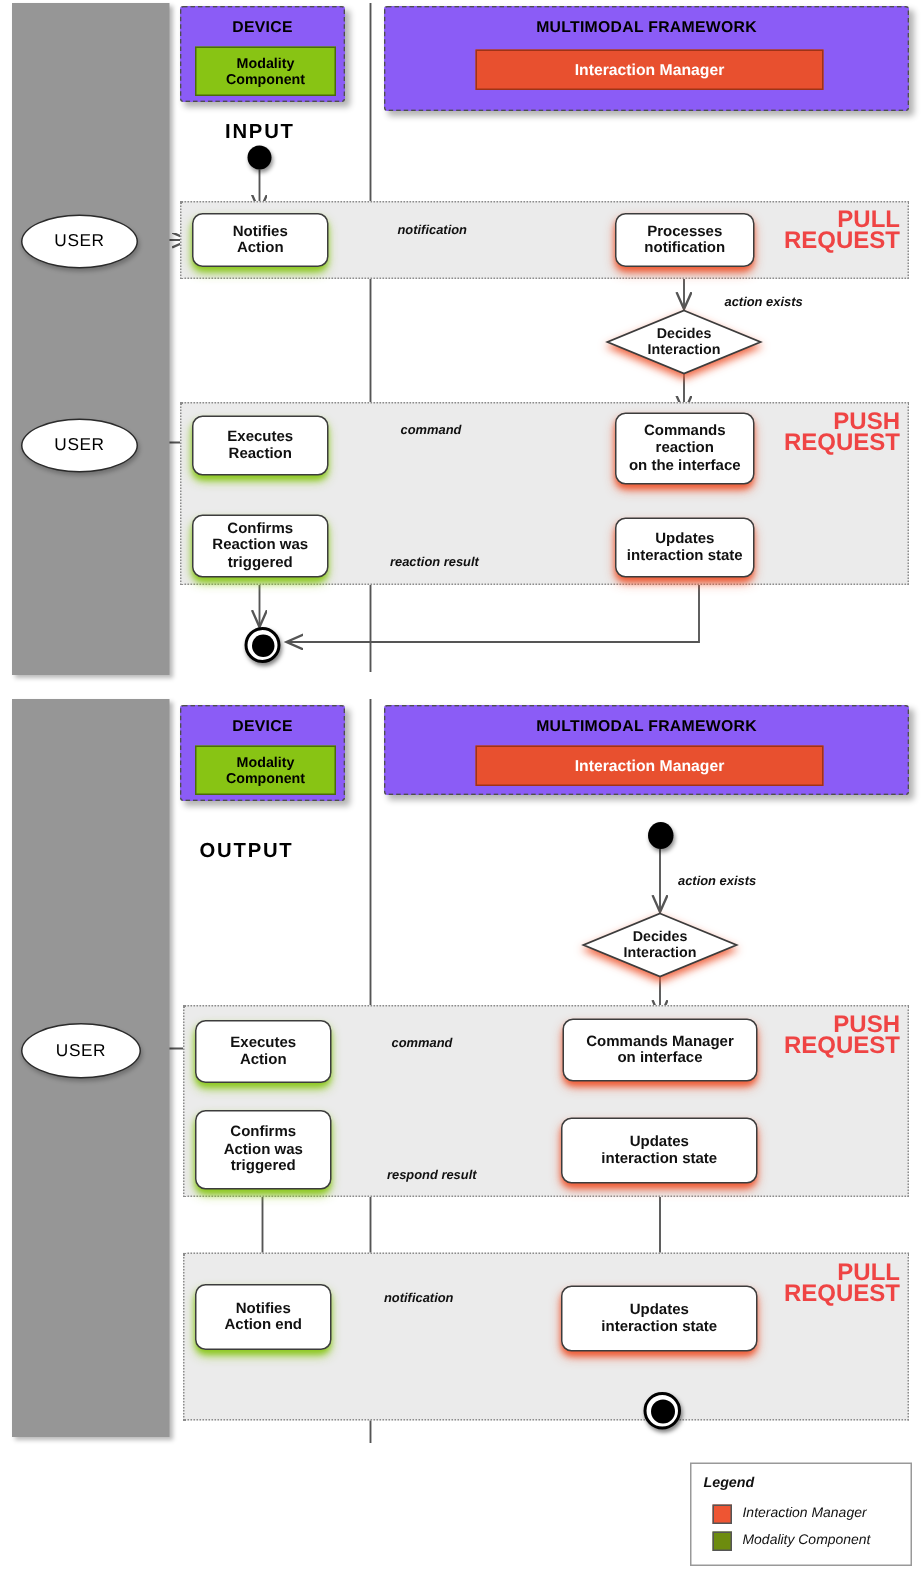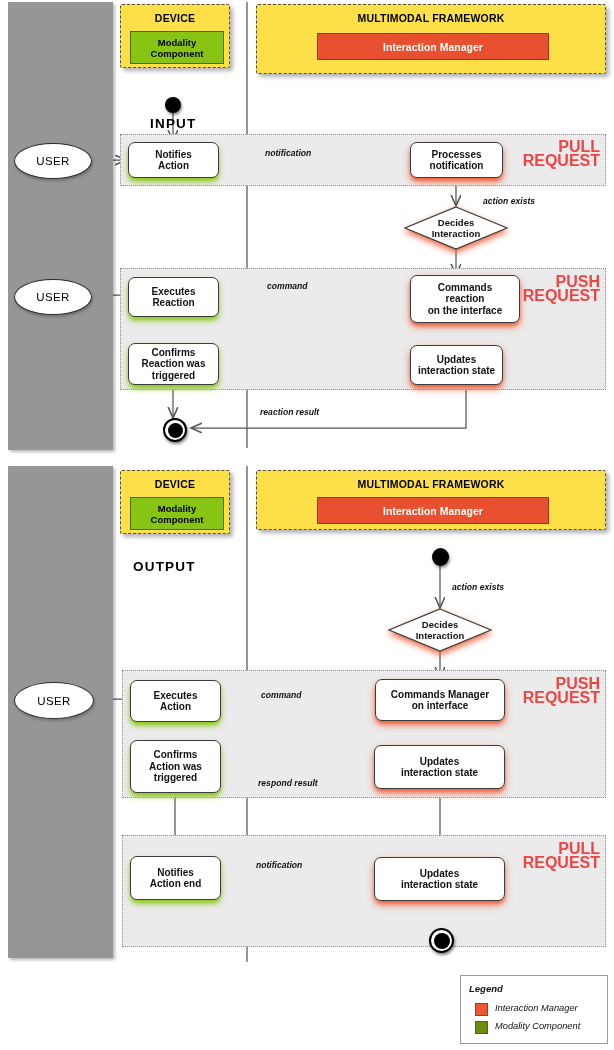--- a/index.html
+++ b/index.html
@@ -7,21 +7,21 @@
   #root{position:relative;width:614px;height:1050px;overflow:hidden;}
 
   
   .abs{position:absolute;box-sizing:border-box;}
 
   
   .graylane{background:#969696;box-shadow:2px 2px 3px rgba(0,0,0,.28);}
 
   
   .dashbox{
-    background:#fde047;border:1.6px dashed #4d4d4d;border-radius:2px;
+    background:#8b5cf6;border:1.6px dashed #4d4d4d;border-radius:2px;
     box-shadow:3px 3px 4px rgba(0,0,0,.30);
   }
   .dashbox .hdr{
     text-align:center;font-weight:bold;font-size:10.5px;color:#000;
     letter-spacing:.2px;padding-top:7px;
   }
 
   
   .mc-chip{
     position:absolute;background:#88c414;border:1px solid #4b6b0b;
@@ -160,21 +160,21 @@
     <div class="hdr">DEVICE</div>
     <div class="mc-chip" style="left:9px;top:26px;width:92px;height:31px;white-space:pre;">Modality
 Component</div>
   </div>
 
   <div class="abs dashbox" style="left:256px;top:4px;width:350px;height:70px;">
     <div class="hdr">MULTIMODAL FRAMEWORK</div>
     <div class="im-chip" style="left:60px;top:28px;width:230px;height:25px;">Interaction Manager</div>
   </div>
 
-  <div class="bigtag" style="left:150px;top:80px;margin-top:36px;">INPUT</div>
+  <div class="bigtag" style="left:150px;top:80px;">INPUT</div>
 
   <div class="startnode" style="left:165px;top:97px;width:16px;height:16px;"></div>
 
   <div class="abs group" style="left:120px;top:134px;width:486px;height:52px;"></div>
   <div class="group-label" style="left:500px;top:140px;width:100px;">
     <span>PULL</span><br>
     <span>REQUEST</span>
   </div>
 
   <div class="user" style="left:14px;top:143px;width:76px;height:34px;">USER</div>
@@ -198,37 +198,37 @@
   <div class="edgelabel" style="left:483px;top:196px;">action exists</div>
 
   <div class="abs group" style="left:120px;top:268px;width:486px;height:122px;"></div>
   <div class="group-label" style="left:500px;top:275px;width:100px;">
     <span>PUSH</span><br>
     <span>REQUEST</span>
   </div>
 
   <div class="user" style="left:14px;top:279px;width:76px;height:34px;">USER</div>
 
-  <div class="node red" style="left:410px;top:275px;width:110px;height:48px;white-space:pre;">Commands
+  <div class="node red" style="left:410px;top:275px;width:93px;height:48px;white-space:pre;">Commands
 reaction
 on the interface</div>
 
   <div class="node green" style="left:128px;top:277px;width:91px;height:40px;white-space:pre;">Executes
 Reaction</div>
 
   <div class="edgelabel" style="left:267px;top:281px;">command</div>
 
   <div class="node green" style="left:128px;top:343px;width:91px;height:42px;white-space:pre;">Confirms
 Reaction was
 triggered</div>
 
   <div class="node red" style="left:410px;top:345px;width:93px;height:40px;white-space:pre;">Updates
 interaction state</div>
 
-  <div class="edgelabel" style="left:260px;top:369px;margin-top:38px;">reaction result</div>
+  <div class="edgelabel" style="left:260px;top:369px;">reaction result</div>
 
   <div class="endnode" style="left:163px;top:418px;width:20px;height:20px;">
       <i></i>
     </div>
 
   <div class="abs graylane" style="left:8px;top:466px;width:105px;height:492px;"></div>
 
   <div class="abs dashbox" style="left:120px;top:470px;width:110px;height:64px;">
     <div class="hdr">DEVICE</div>
     <div class="mc-chip" style="left:9px;top:26px;width:92px;height:31px;white-space:pre;">Modality

